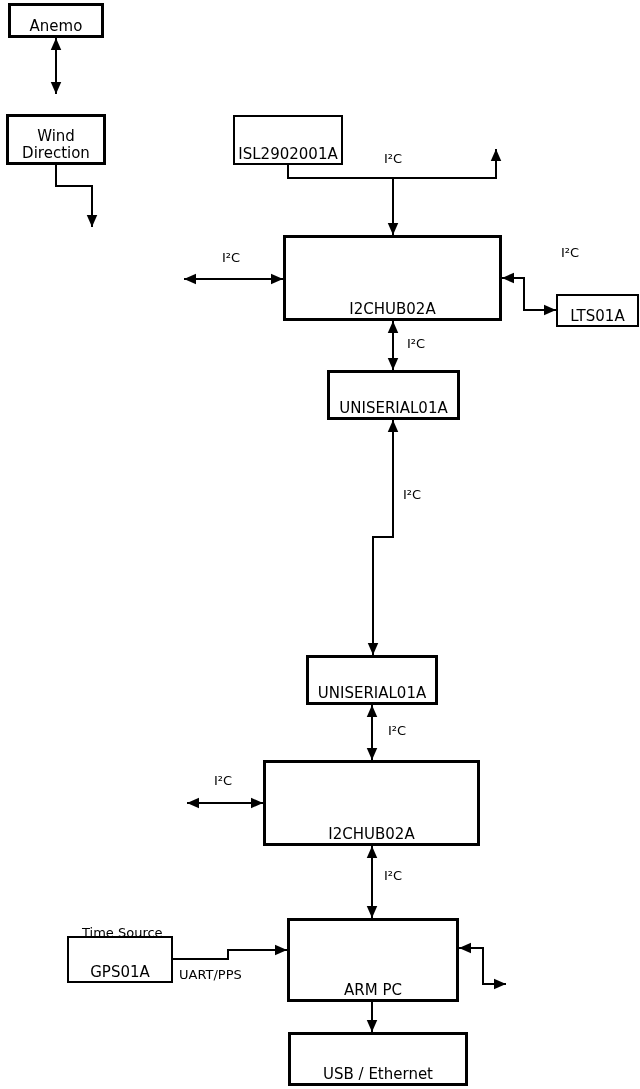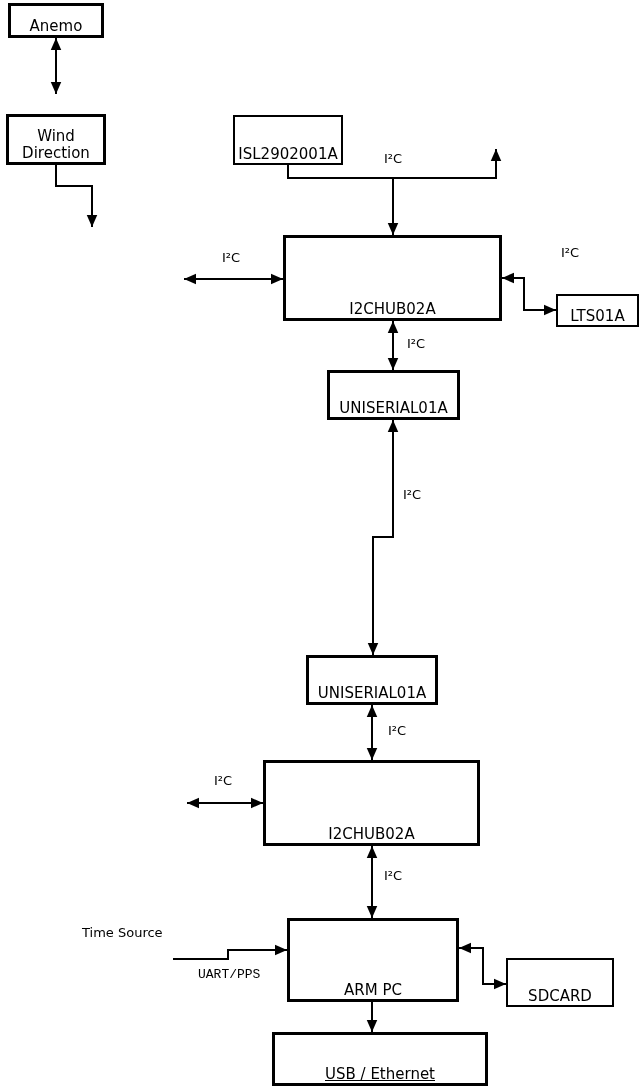--- a/index.html
+++ b/index.html
@@ -121,26 +121,26 @@
 
   <div class="node" style="left:263px; top:760px; width:217px; height:86px;">
     <span>I2CHUB02A</span>
   </div>
 
 
   <div class="node" style="left:287px; top:918px; width:172px; height:84px;">
     <span>ARM PC</span>
   </div>
 
-
-  <div class="node thin" style="left:506px; top:958px; width:108px; height:49px;">
-    <span>SDCARD</span>
+  <div class="node thin" style="left:67px; top:936px; width:106px; height:47px;">
+    <span>GPS01A</span>
   </div>
 
-  <div class="node" style="left:272px; top:1032px; width:216px; height:54px;text-decoration:underline;">
+
+  <div class="node" style="left:288px; top:1032px; width:180px; height:54px;">
     <span>USB / Ethernet</span>
   </div>
 
   <div class="edge-label" style="left:222px; top:251px;">I²C</div>
 
   <div class="edge-label" style="left:384px; top:152px;">I²C</div>
 
   <div class="edge-label" style="left:561px; top:246px;">I²C</div>
 
   <div class="edge-label" style="left:407px; top:337px;">I²C</div>
@@ -148,15 +148,15 @@
   <div class="edge-label" style="left:403px; top:488px;">I²C</div>
 
   <div class="edge-label" style="left:388px; top:724px;">I²C</div>
 
   <div class="edge-label" style="left:214px; top:774px;">I²C</div>
 
   <div class="edge-label" style="left:384px; top:869px;">I²C</div>
 
   <div class="edge-label" style="left:82px; top:908px;margin-top:18px;">Time Source</div>
 
-  <div class="edge-label" style="left:198px; top:968px;font-family:Liberation Mono, monospace;">UART/PPS</div>
+  <div class="edge-label" style="left:179px; top:968px;">UART/PPS</div>
 
 </div>
 
 </body></html>

